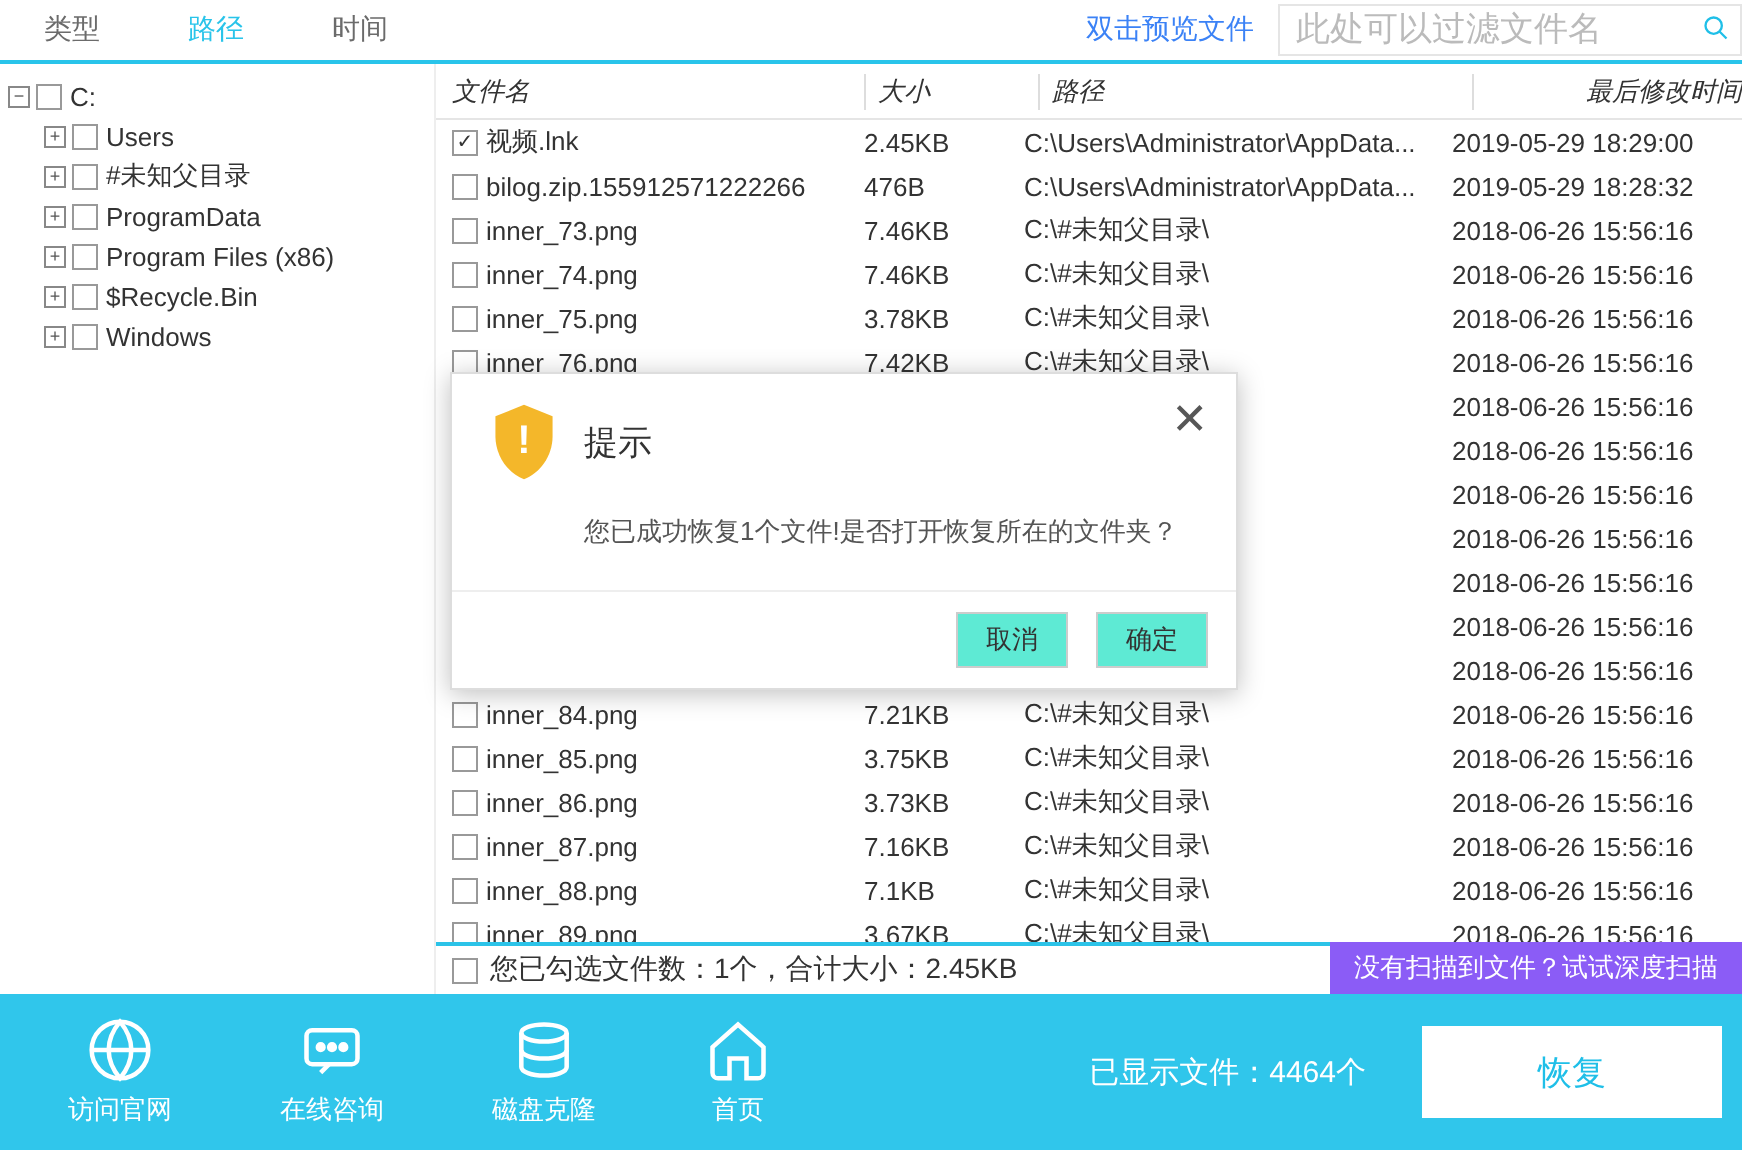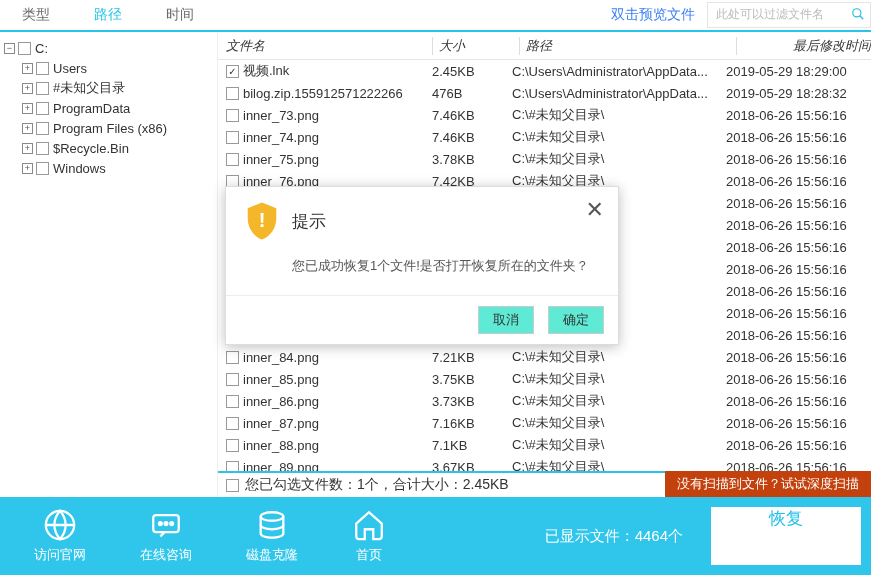--- a/index.html
+++ b/index.html
@@ -5,21 +5,21 @@
 * { box-sizing: border-box; margin: 0; padding: 0; font-family: "Microsoft YaHei", Arial, sans-serif; }
 body { width: 871px; height: 576px; overflow: hidden; background: #fff; font-size: 13px; color: #333; position: relative; }
 
 .topbar { height: 32px; border-bottom: 2px solid #29c4ea; display: flex; align-items: stretch; }
 .tabs { display: flex; }
 .tab { padding: 0 22px; display: flex; align-items: center; color: #6b6b6b; cursor: pointer; font-size: 14px; }
 .tab.active { color: #29c4ea; border-bottom: 2px solid #29c4ea; margin-bottom: -2px; }
 .topbar-right { margin-left: auto; display: flex; align-items: center; }
 .preview-hint { color: #3b82f6; font-size: 14px; margin-right: 12px; }
 .search-box { position: relative; }
-.search-input { width: 164px; height: 26px; border: 1px solid #e5e5e5; padding: 0 26px 0 8px; font-size: 12px; color: #888; outline: none; font-family: Liberation Mono, monospace; }
+.search-input { width: 232px; height: 26px; border: 1px solid #e5e5e5; padding: 0 26px 0 8px; font-size: 17px; color: #888; outline: none; }
 .search-input::placeholder { color: #bbb; }
 .search-icon { position: absolute; right: 6px; top: 5px; color: #1fbfe8; font-size: 14px; }
 
 .main { display: flex; height: 465px; }
 .sidebar { width: 218px; border-right: 1px solid #eee; padding: 6px 0; overflow: auto; }
 .tree-node { display: flex; align-items: center; height: 20px; padding: 0 4px; font-size: 13px; color: #333; cursor: pointer; }
 .tree-toggle { width: 11px; height: 11px; border: 1px solid #888; display: inline-flex; align-items: center; justify-content: center; font-size: 9px; line-height: 1; margin-right: 3px; color: #555; }
 .tree-check { width: 13px; height: 13px; border: 1px solid #999; margin-right: 4px; }
 .tree-label { white-space: nowrap; }
 .tree-child { padding-left: 22px; }
@@ -35,29 +35,29 @@
 .table-body { flex: 1; overflow: hidden; position: relative; }
 .row { display: flex; height: 22px; align-items: center; font-size: 13px; color: #333; }
 .row .cell-name { width: 214px; padding-left: 8px; display: flex; align-items: center; gap: 4px; }
 .row .cell-size { width: 80px; }
 .row .cell-path { width: 210px; white-space: nowrap; overflow: hidden; text-overflow: ellipsis; }
 .row .cell-time { flex: 1; padding-left: 4px; white-space: nowrap; }
 .chk { width: 13px; height: 13px; border: 1px solid #999; display: inline-flex; align-items: center; justify-content: center; font-size: 10px; color: #333; flex-shrink: 0; }
 
 .summary-bar { height: 26px; border-top: 2px solid #2bc3e8; display: flex; align-items: center; padding-left: 8px; font-size: 14px; color: #333; position: relative; }
 .summary-check { width: 13px; height: 13px; border: 1px solid #999; margin-right: 6px; }
-.deep-scan { position: absolute; right: 0; bottom: 0; background: #c2410c; color: #fff; font-size: 13px; padding: 4px 12px; }
+.deep-scan { position: absolute; right: 0; bottom: 0; background: #8b5cf6; color: #fff; font-size: 13px; padding: 4px 12px; }
 
 .bottom { height: 78px; background: #30c6eb; display: flex; align-items: center; color: #fff; }
 .btn-group { display: flex; gap: 54px; padding-left: 34px; }
 .bottom-btn { display: flex; flex-direction: column; align-items: center; gap: 4px; cursor: pointer; font-size: 13px; }
 .bottom-btn svg { width: 34px; height: 34px; }
 .bottom-right { margin-left: auto; display: flex; align-items: center; gap: 28px; padding-right: 10px; }
 .count-text { font-size: 15px; }
-.recover-btn { width: 150px; height: 58px; background: #fff; color: #1fbfe8; display: flex; align-items: flex-start; justify-content: center; font-size: 17px; cursor: pointer; }
+.recover-btn { width: 150px; height: 46px; background: #fff; color: #1fbfe8; display: flex; align-items: center; justify-content: center; font-size: 17px; cursor: pointer; }
 
 .dialog { position: absolute; left: 225px; top: 186px; width: 394px; background: #fff; border: 1px solid #ddd; box-shadow: 0 2px 12px rgba(0,0,0,0.25); z-index: 100; }
 .dialog-header { display: flex; align-items: center; padding: 14px 18px 8px; }
 .dialog-title { font-size: 17px; color: #333; margin-left: 12px; font-family: Liberation Serif, serif; }
 .dialog-close { position: absolute; right: 14px; top: 10px; font-size: 22px; color: #575757; cursor: pointer; }
 .dialog-body { padding: 8px 18px 20px 66px; font-size: 13px; color: #555; }
 .dialog-footer { border-top: 1px solid #eee; padding: 10px 14px; display: flex; justify-content: flex-end; gap: 14px; }
 .dialog-btn { min-width: 56px; height: 28px; border: 1px solid #ccc; background: #5eead4; display: flex; align-items: center; justify-content: center; font-size: 13px; color: #333; cursor: pointer; }
 .shield { width: 36px; height: 40px; }
 </style>

